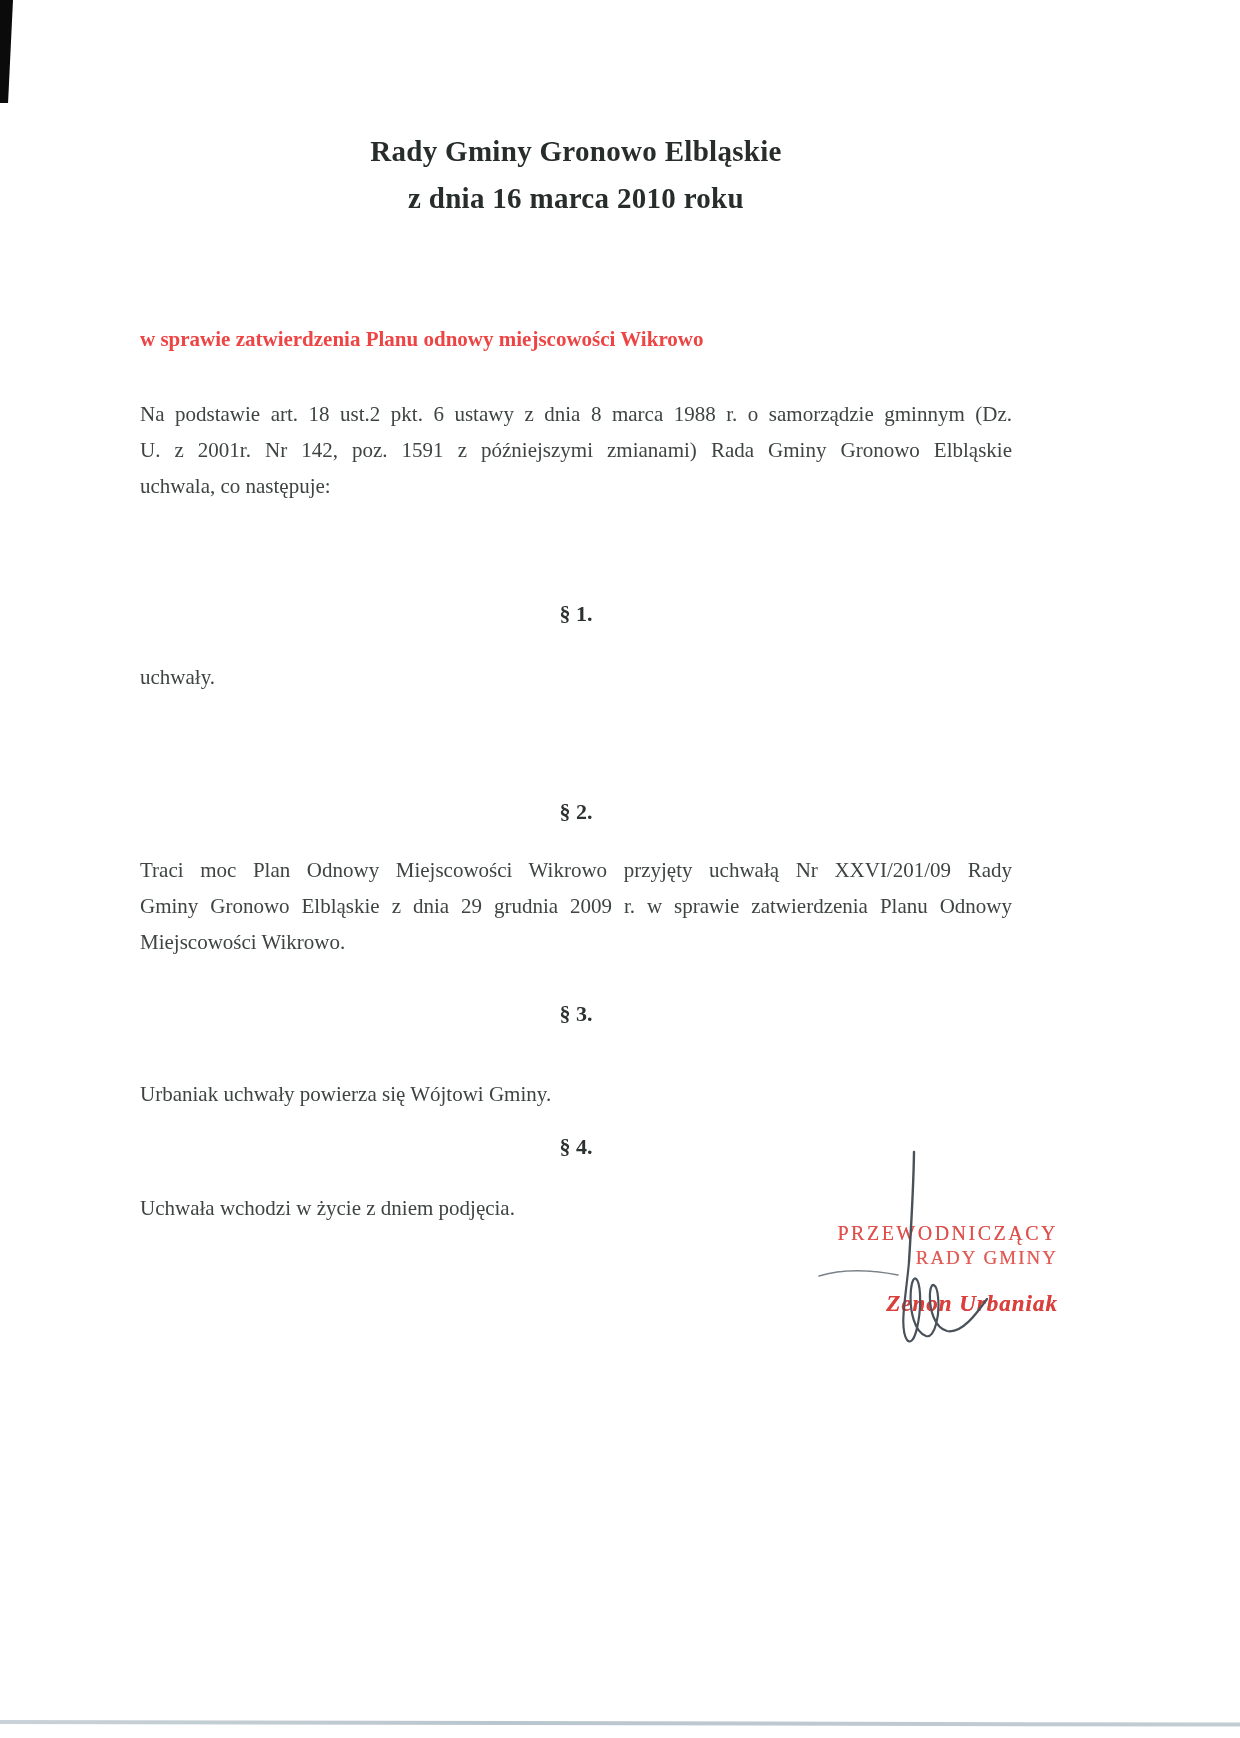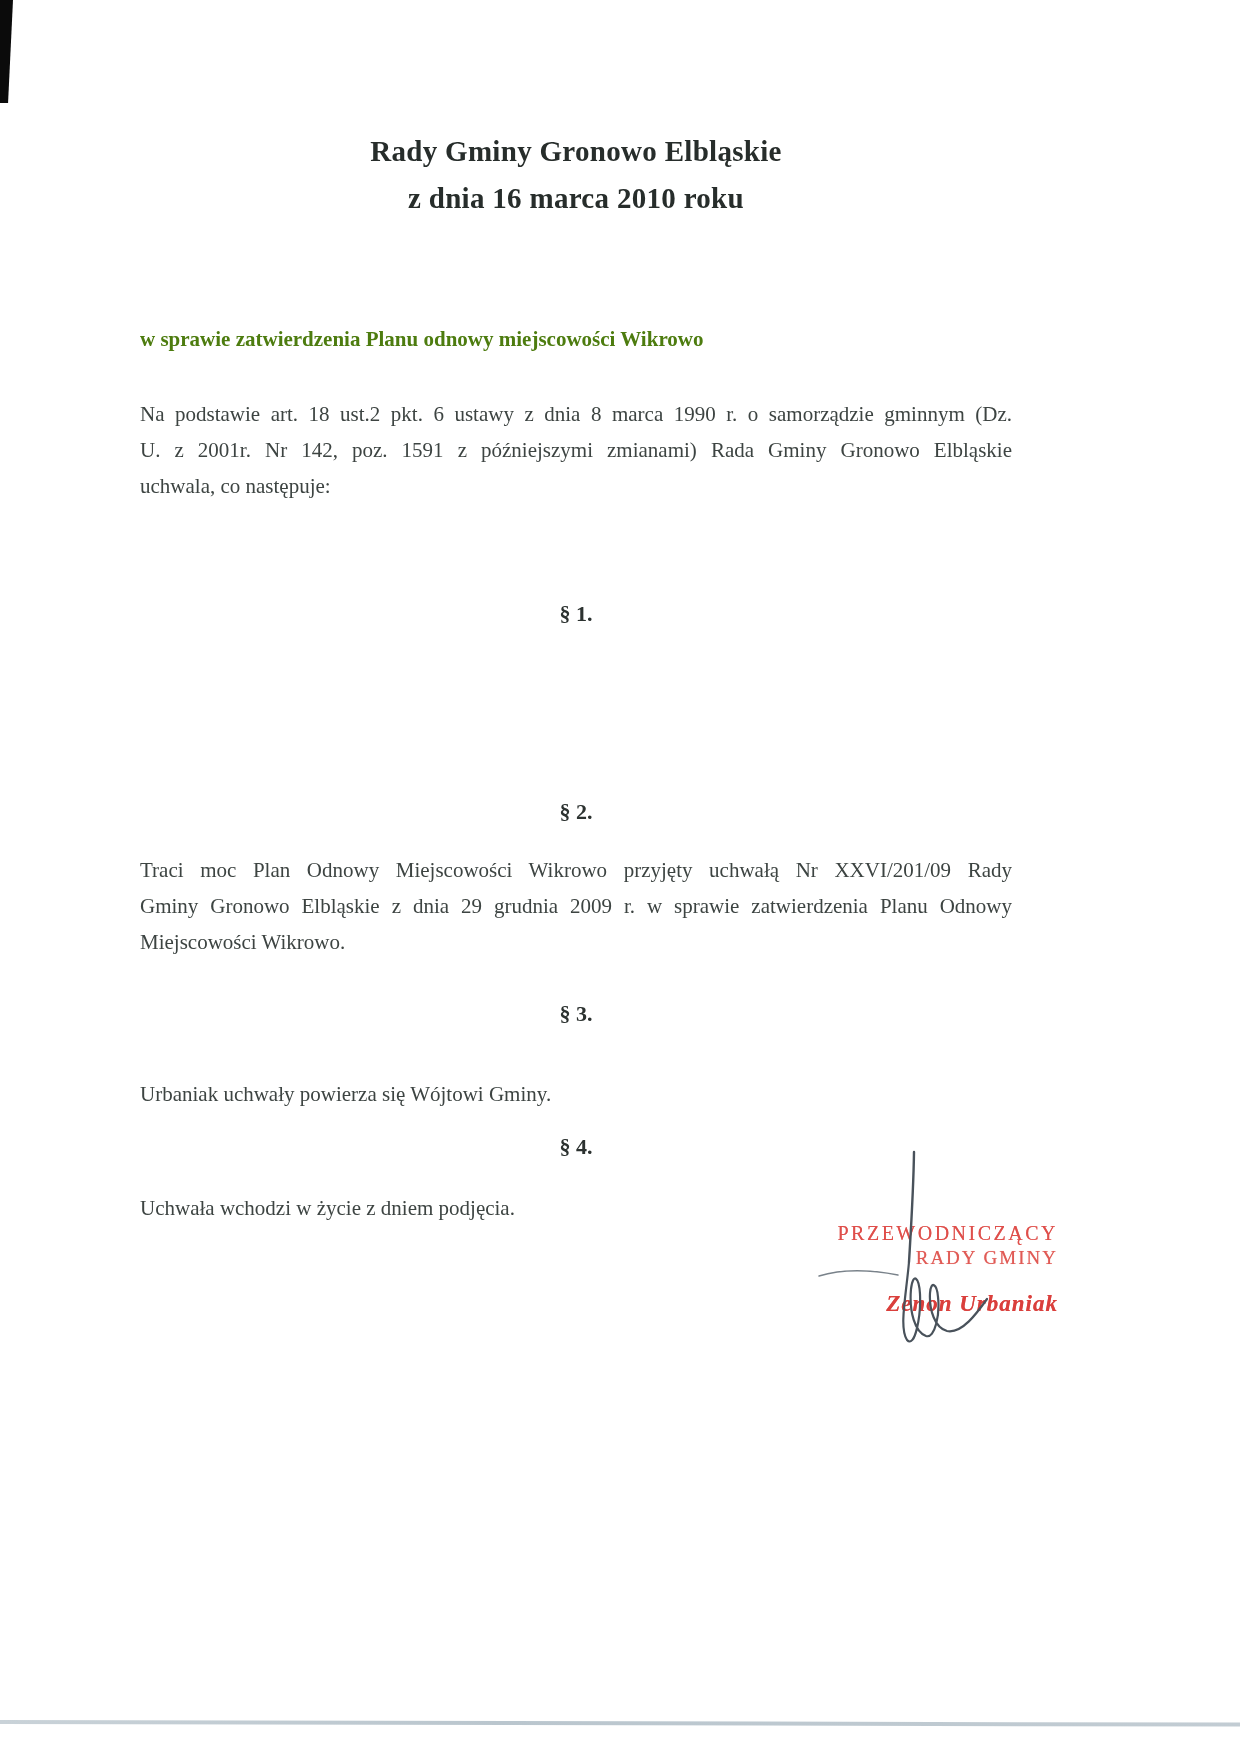--- a/index.html
+++ b/index.html
@@ -16,21 +16,21 @@
   .title-block{
     left:140px;top:128px;width:872px;
     text-align:center;
     font-weight:bold;color:#272d2b;
     font-size:29px;line-height:47px;
     letter-spacing:0.3px;
   }
   
   .subject{
     left:140px;top:327px;width:872px;
-    font-weight:bold;color:#4d7c0f;
+    font-weight:bold;color:#ef4444;
     font-size:21px;
   }
   
   .para{
     left:140px;width:872px;
     font-size:21px;line-height:36px;
     color:#3d4442;
   }
   .para .jl{text-align:justify;text-align-last:justify;}
   .para .ll{text-align:left;text-align-last:left;}
@@ -99,27 +99,28 @@
 <div class="abs corner-mark"></div>
 
 <div class="abs title-block">
     <div class="ll">Rady Gminy Gronowo Elbląskie</div>
     <div class="ll">z dnia 16 marca 2010 roku</div>
   </div>
 
 <div class="abs subject">w sprawie zatwierdzenia Planu odnowy miejscowości Wikrowo</div>
 
 <div class="abs para preamble justified">
-    <div class="jl">Na podstawie art. 18 ust.2 pkt. 6 ustawy z dnia 8 marca 1990 r. o samorządzie gminnym (Dz.</div>
+    <div class="jl">Na podstawie art. 18 ust.2 pkt. 6 ustawy z dnia 8 marca 1988 r. o samorządzie gminnym (Dz.</div>
     <div class="jl">U. z 2001r. Nr 142, poz. 1591 z późniejszymi zmianami) Rada Gminy Gronowo Elbląskie</div>
     <div class="ll">uchwala, co następuje:</div>
   </div>
 
 <div class="abs sec-label sec1-label">§ 1.</div>
 <div class="abs para sec1-body justified">
+    <div class="ll">uchwały.</div>
   </div>
 
 <div class="abs sec-label sec2-label">§ 2.</div>
 <div class="abs para sec2-body justified">
     <div class="jl">Traci moc Plan Odnowy Miejscowości Wikrowo przyjęty uchwałą Nr XXVI/201/09 Rady</div>
     <div class="jl">Gminy Gronowo Elbląskie z dnia 29 grudnia 2009 r. w sprawie zatwierdzenia Planu Odnowy</div>
     <div class="ll">Miejscowości Wikrowo.</div>
   </div>
 
 <div class="abs sec-label sec3-label">§ 3.</div>

